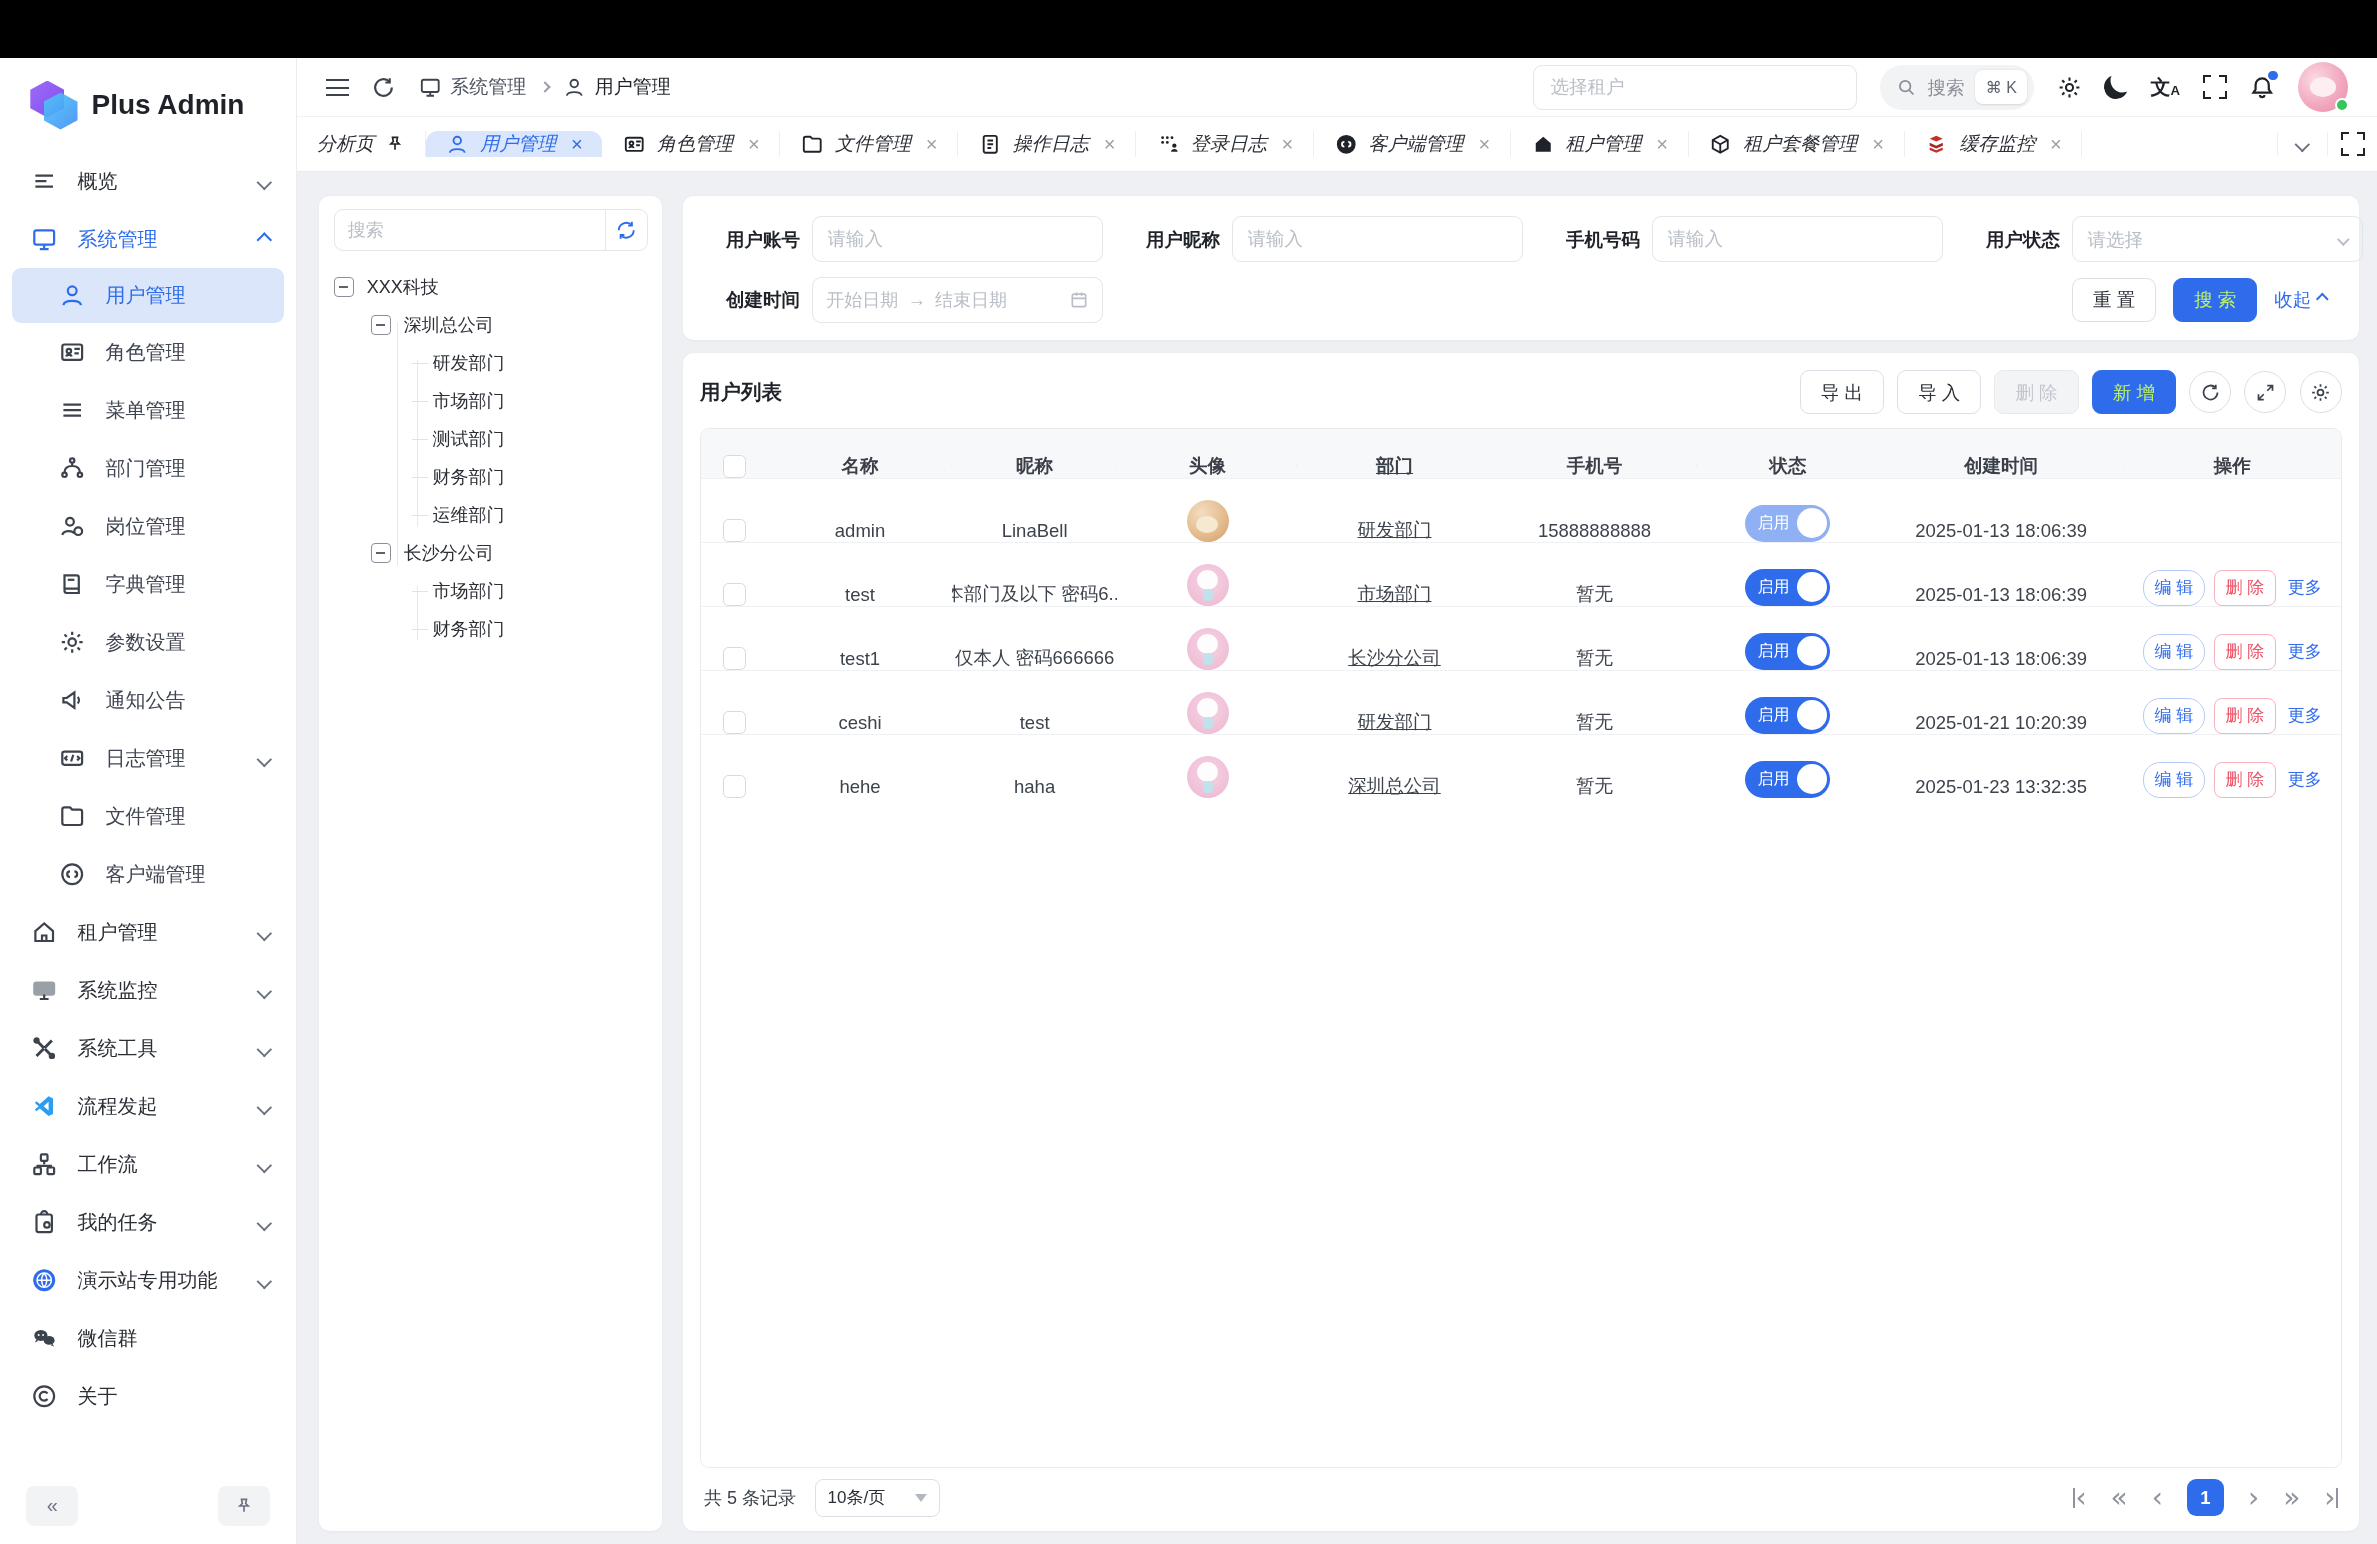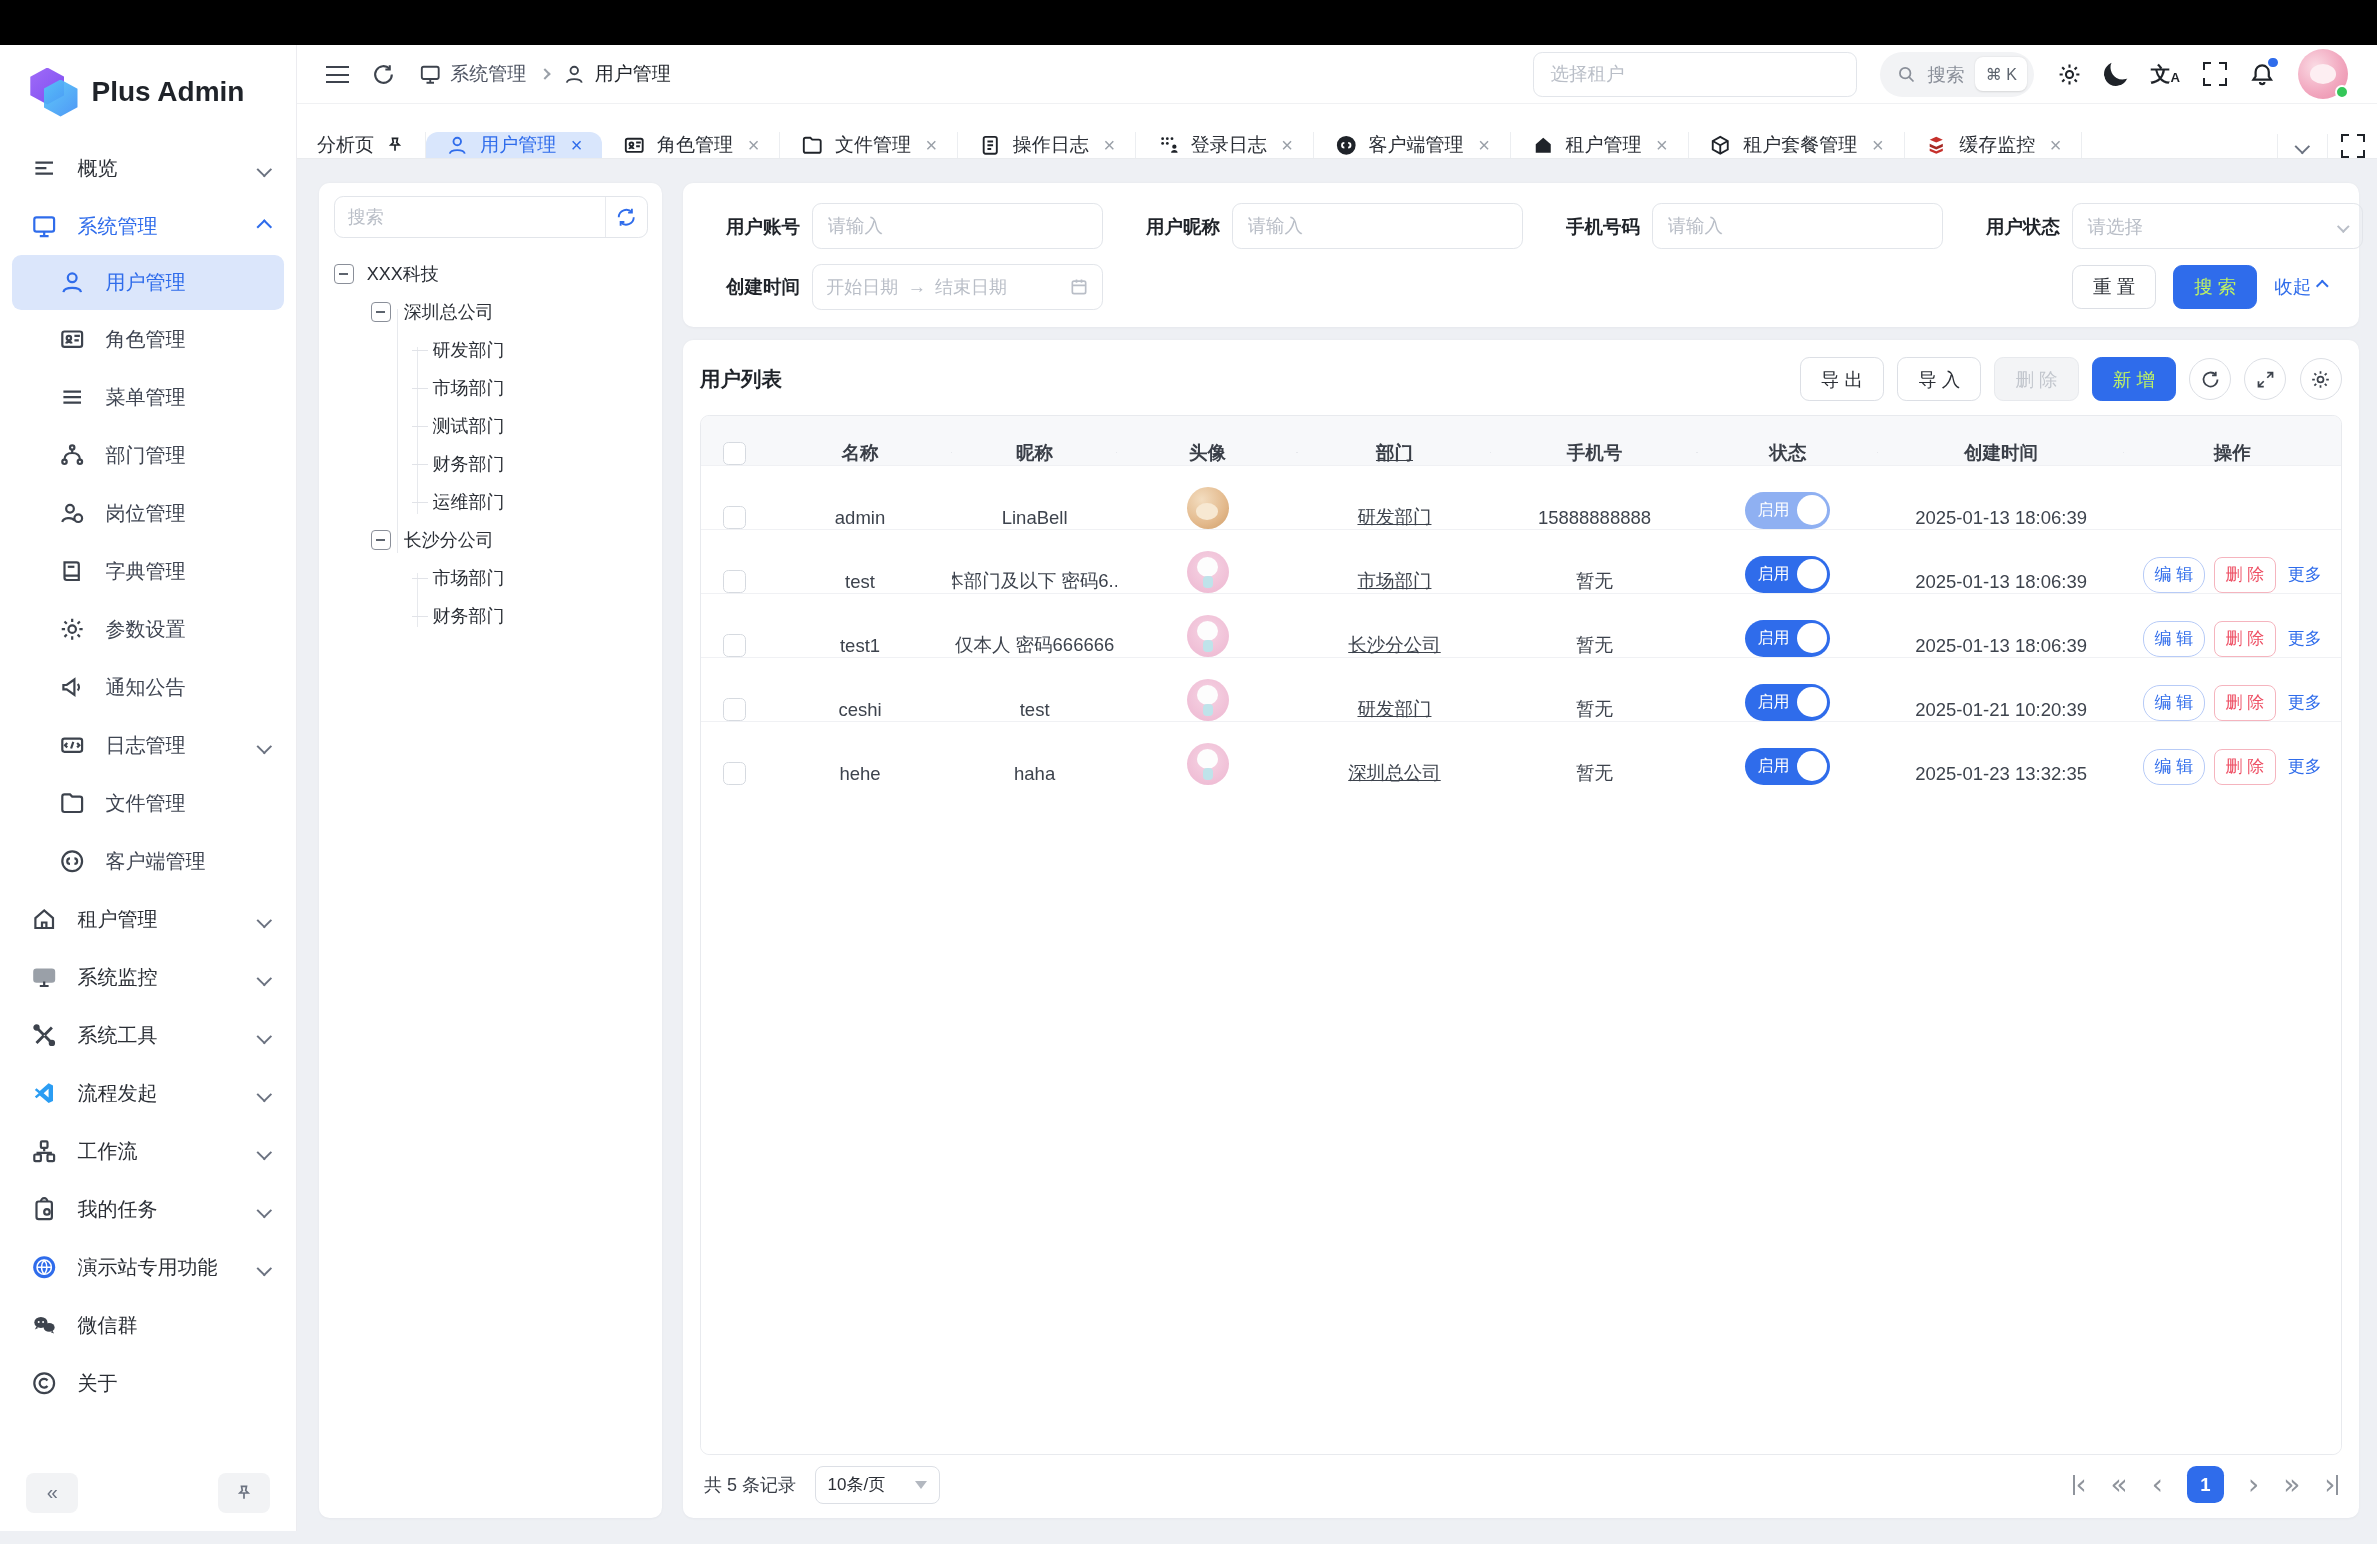--- a/index.html
+++ b/index.html
@@ -2,21 +2,21 @@
 <html style="font-size:10.6px"><head>
 <meta charset="utf-8">
 <style>
   * { margin:0; padding:0; box-sizing:border-box; }
   body { font-family:"Liberation Sans","DejaVu Sans",sans-serif; background:#eef0f4; }
   .screen { position:relative; width:2377px; height:1544px; overflow:hidden; background:#eef0f4; }
 
   
   .top-strip { position:absolute; left:0; top:0; width:2377px; height:58px; background:#000; }
 
-  .app { position:absolute; left:0; top:45px; width:2377px; height:1486px; display:flex; }
+  .app { position:absolute; left:0; top:58px; width:2377px; height:1486px; display:flex; }
 
   
   .sidebar { width:297px; height:100%; background:#fff; border-right:0.7px solid #ececf0; display:flex; flex-direction:column; flex:0 0 297px; }
   .logo-row { display:flex; align-items:center; gap:14.5px; padding:22.5px 0 17px 29px; }
   .logo-mark { position:relative; width:48px; height:48px; }
   .logo-hex { position:absolute; width:34px; height:37px; clip-path:polygon(50% 0,100% 25%,100% 75%,50% 100%,0 75%,0 25%); }
   .logo-hex.purple { left:1.3px; top:0; background:linear-gradient(135deg,#a06bf8,#7d4df0); }
   .logo-hex.blue { left:14.5px; top:12px; background:linear-gradient(135deg,#53c7f8,#3f8df5); opacity:.92; }
   .brand-name { font-size:28px; font-weight:bold; color:#1f2329; }
   .nav { flex:1; padding:6.6px 0; overflow:hidden; }
@@ -59,21 +59,21 @@
   .fsq i:nth-child(2){right:0;top:0;border-left:none;border-bottom:none;}
   .fsq i:nth-child(3){left:0;bottom:0;border-right:none;border-top:none;}
   .fsq i:nth-child(4){right:0;bottom:0;border-left:none;border-top:none;}
   .bell-wrap { position:relative; }
   .bell-dot { position:absolute; right:-4px; top:-5.3px; width:13.2px; height:13.2px; border-radius:50%; background:#2f6ceb; border:2px solid #fff; }
   .avatar-hd { position:relative; width:50px; height:50px; border-radius:50%; background:radial-gradient(circle at 35% 35%, #fadbe4 0%, #f2a9c0 55%, #e98aa8 100%); cursor:pointer; }
   .avatar-hd:after { content:""; position:absolute; left:12px; top:14.5px; width:26.4px; height:20px; border-radius:50%; background:#fdeef2; }
   .status-dot { position:absolute; right:-1.3px; bottom:0; width:14.5px; height:14.5px; border-radius:50%; background:#34c759; border:2.6px solid #fff; }
 
   
-  .tabbar { height:55px; background:#fff; display:flex; align-items:flex-end; border-bottom:0.7px solid #e9ebee; }
+  .tabbar { height:55px; background:#fff; display:flex; align-items:center; border-bottom:0.7px solid #e9ebee;font-style:italic; }
   .tabs { display:flex; flex:1; min-width:0; }
   .tab { display:flex; align-items:center; gap:10.6px; padding:0 20px; font-size:19px; color:#2b2f36; border-right:0.7px solid #eceef1; cursor:pointer; white-space:nowrap; }
   .tab .ticon { width:24px; height:24px; color:#1f2329; display:flex; align-items:center; justify-content:center; }
   .tab .close { font-size:20px; color:#9aa0a8; margin-left:4px; }
   .tab.active { background:#d9e6fc; color:#2f6ceb; border-radius:12px 12px 0 0; border-right:none; }
   .tab.active .ticon, .tab.active .close { color:#2f6ceb; }
   .tab-tools { display:flex; }
   .tab-tool { width:50px; display:flex; align-items:center; justify-content:center; border-left:0.7px solid #eceef1; color:#3d434d; cursor:pointer; }
 
   

